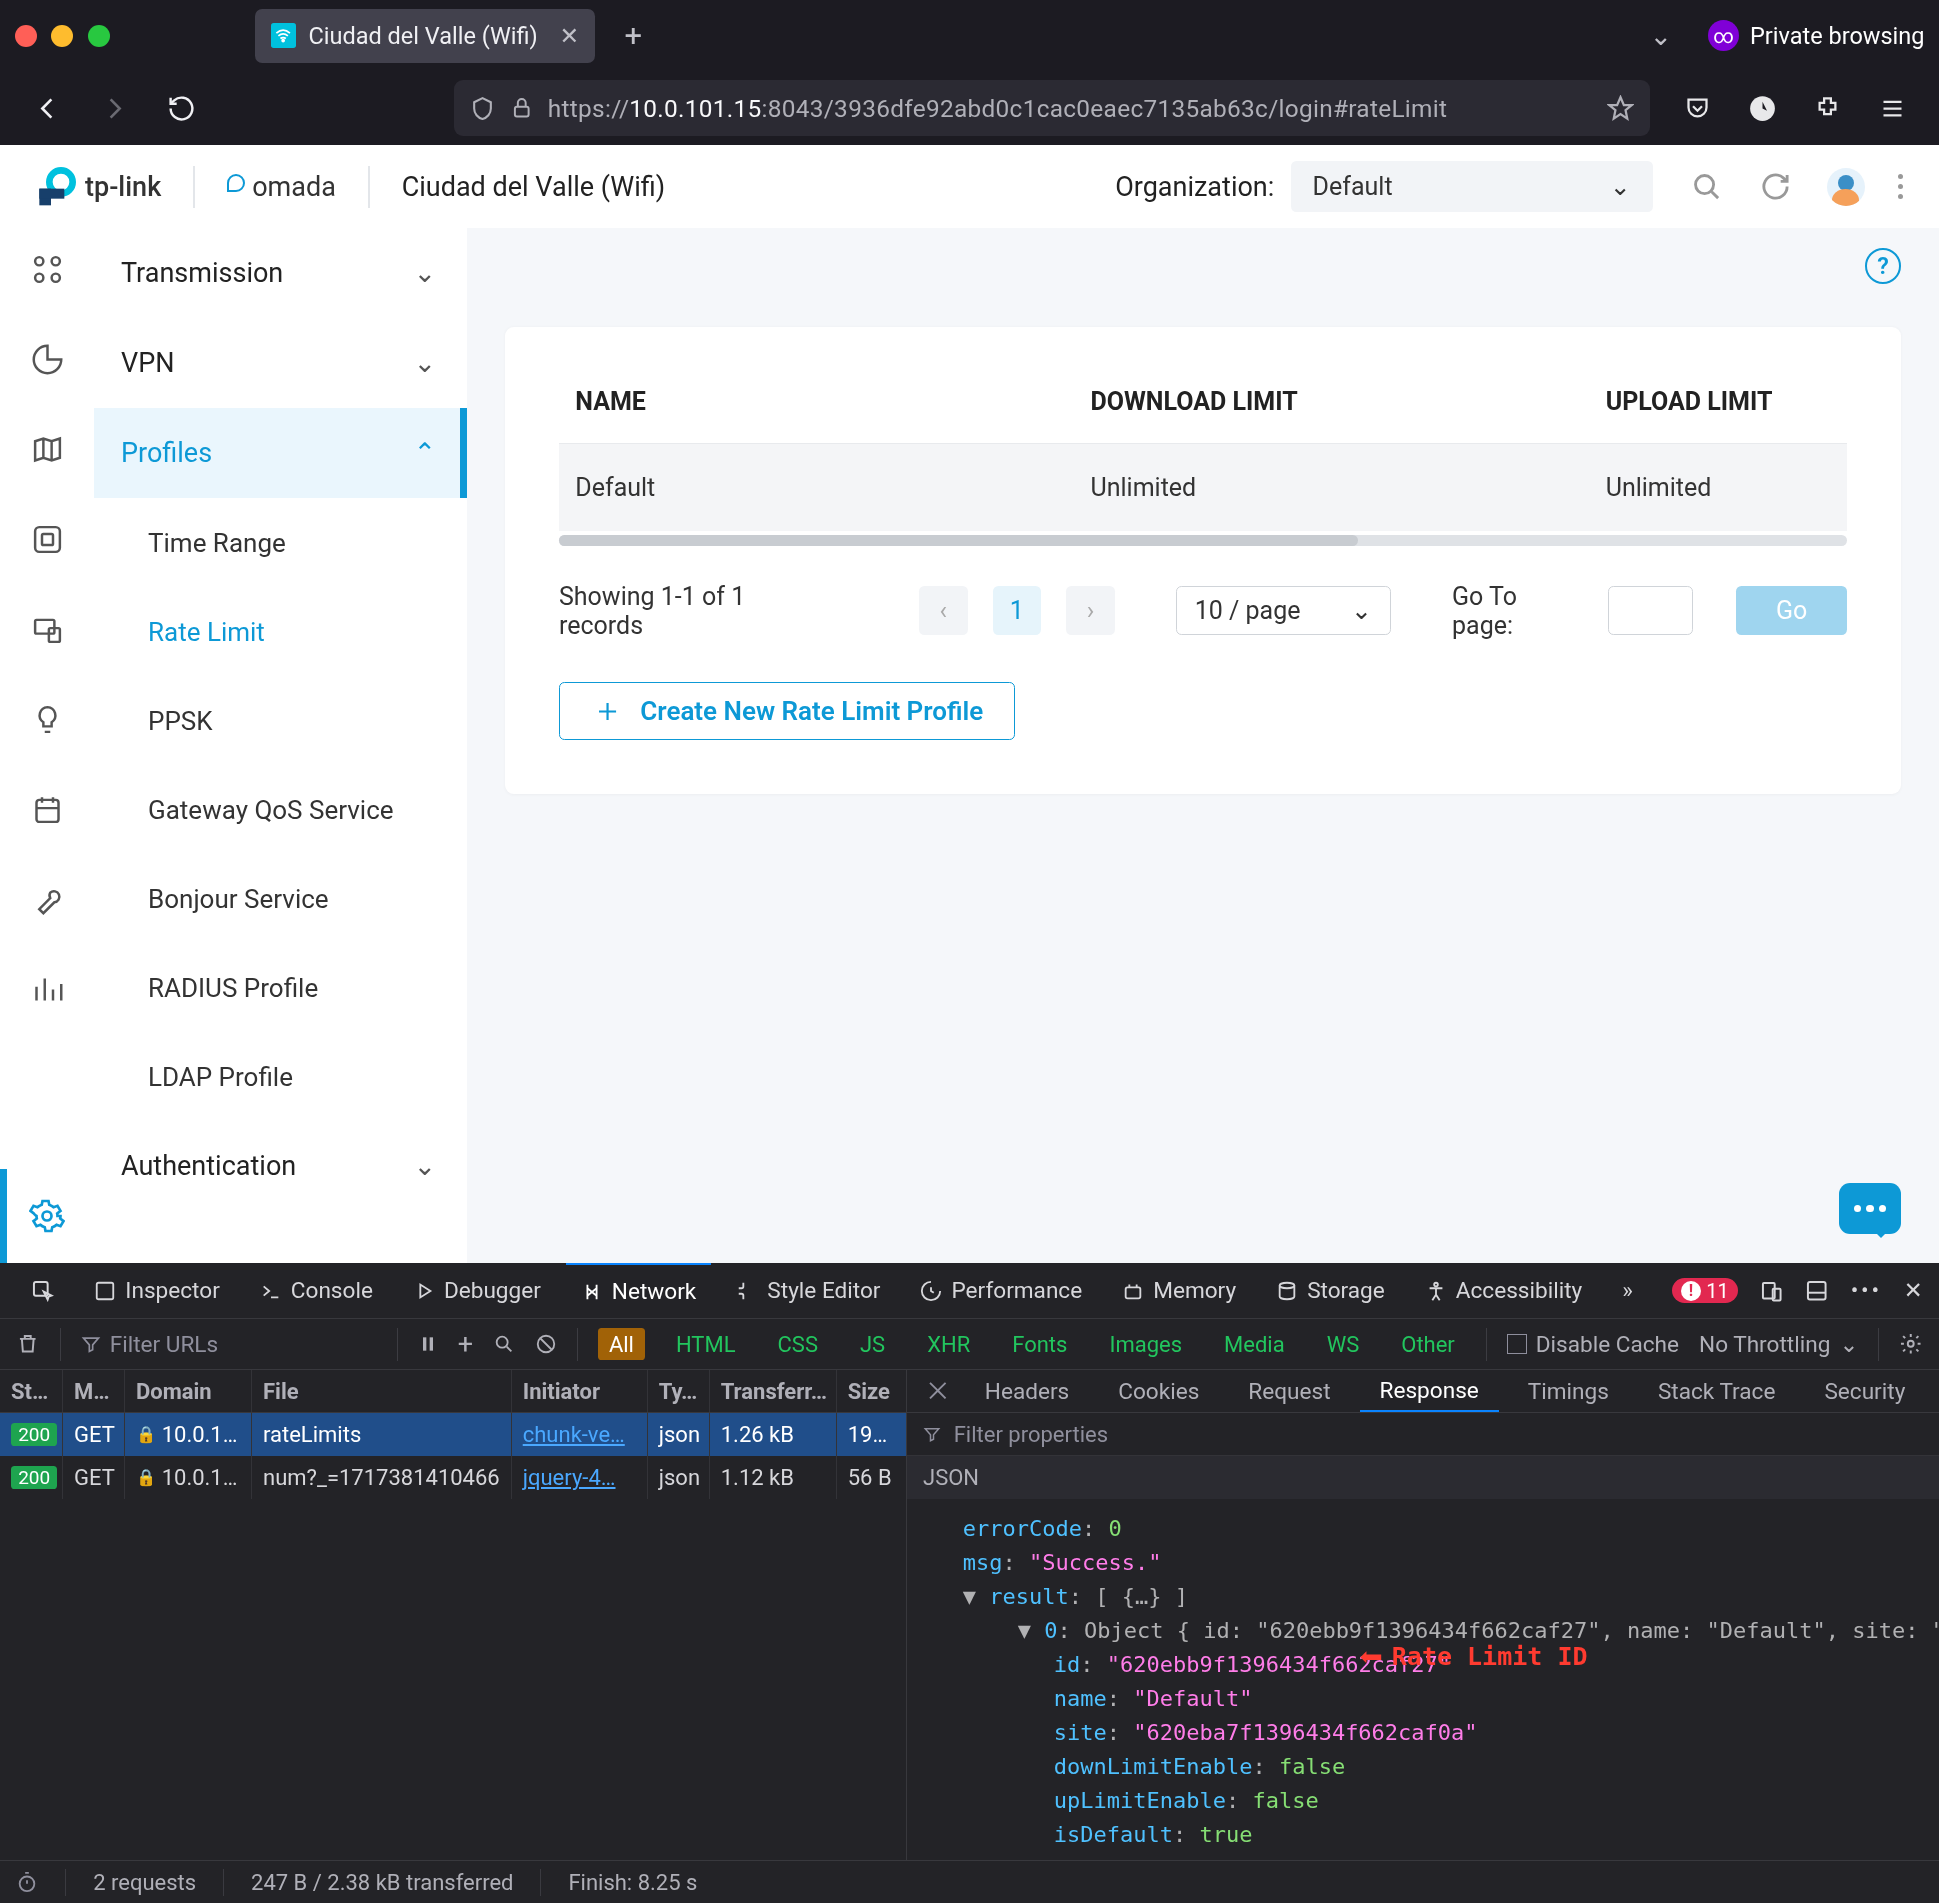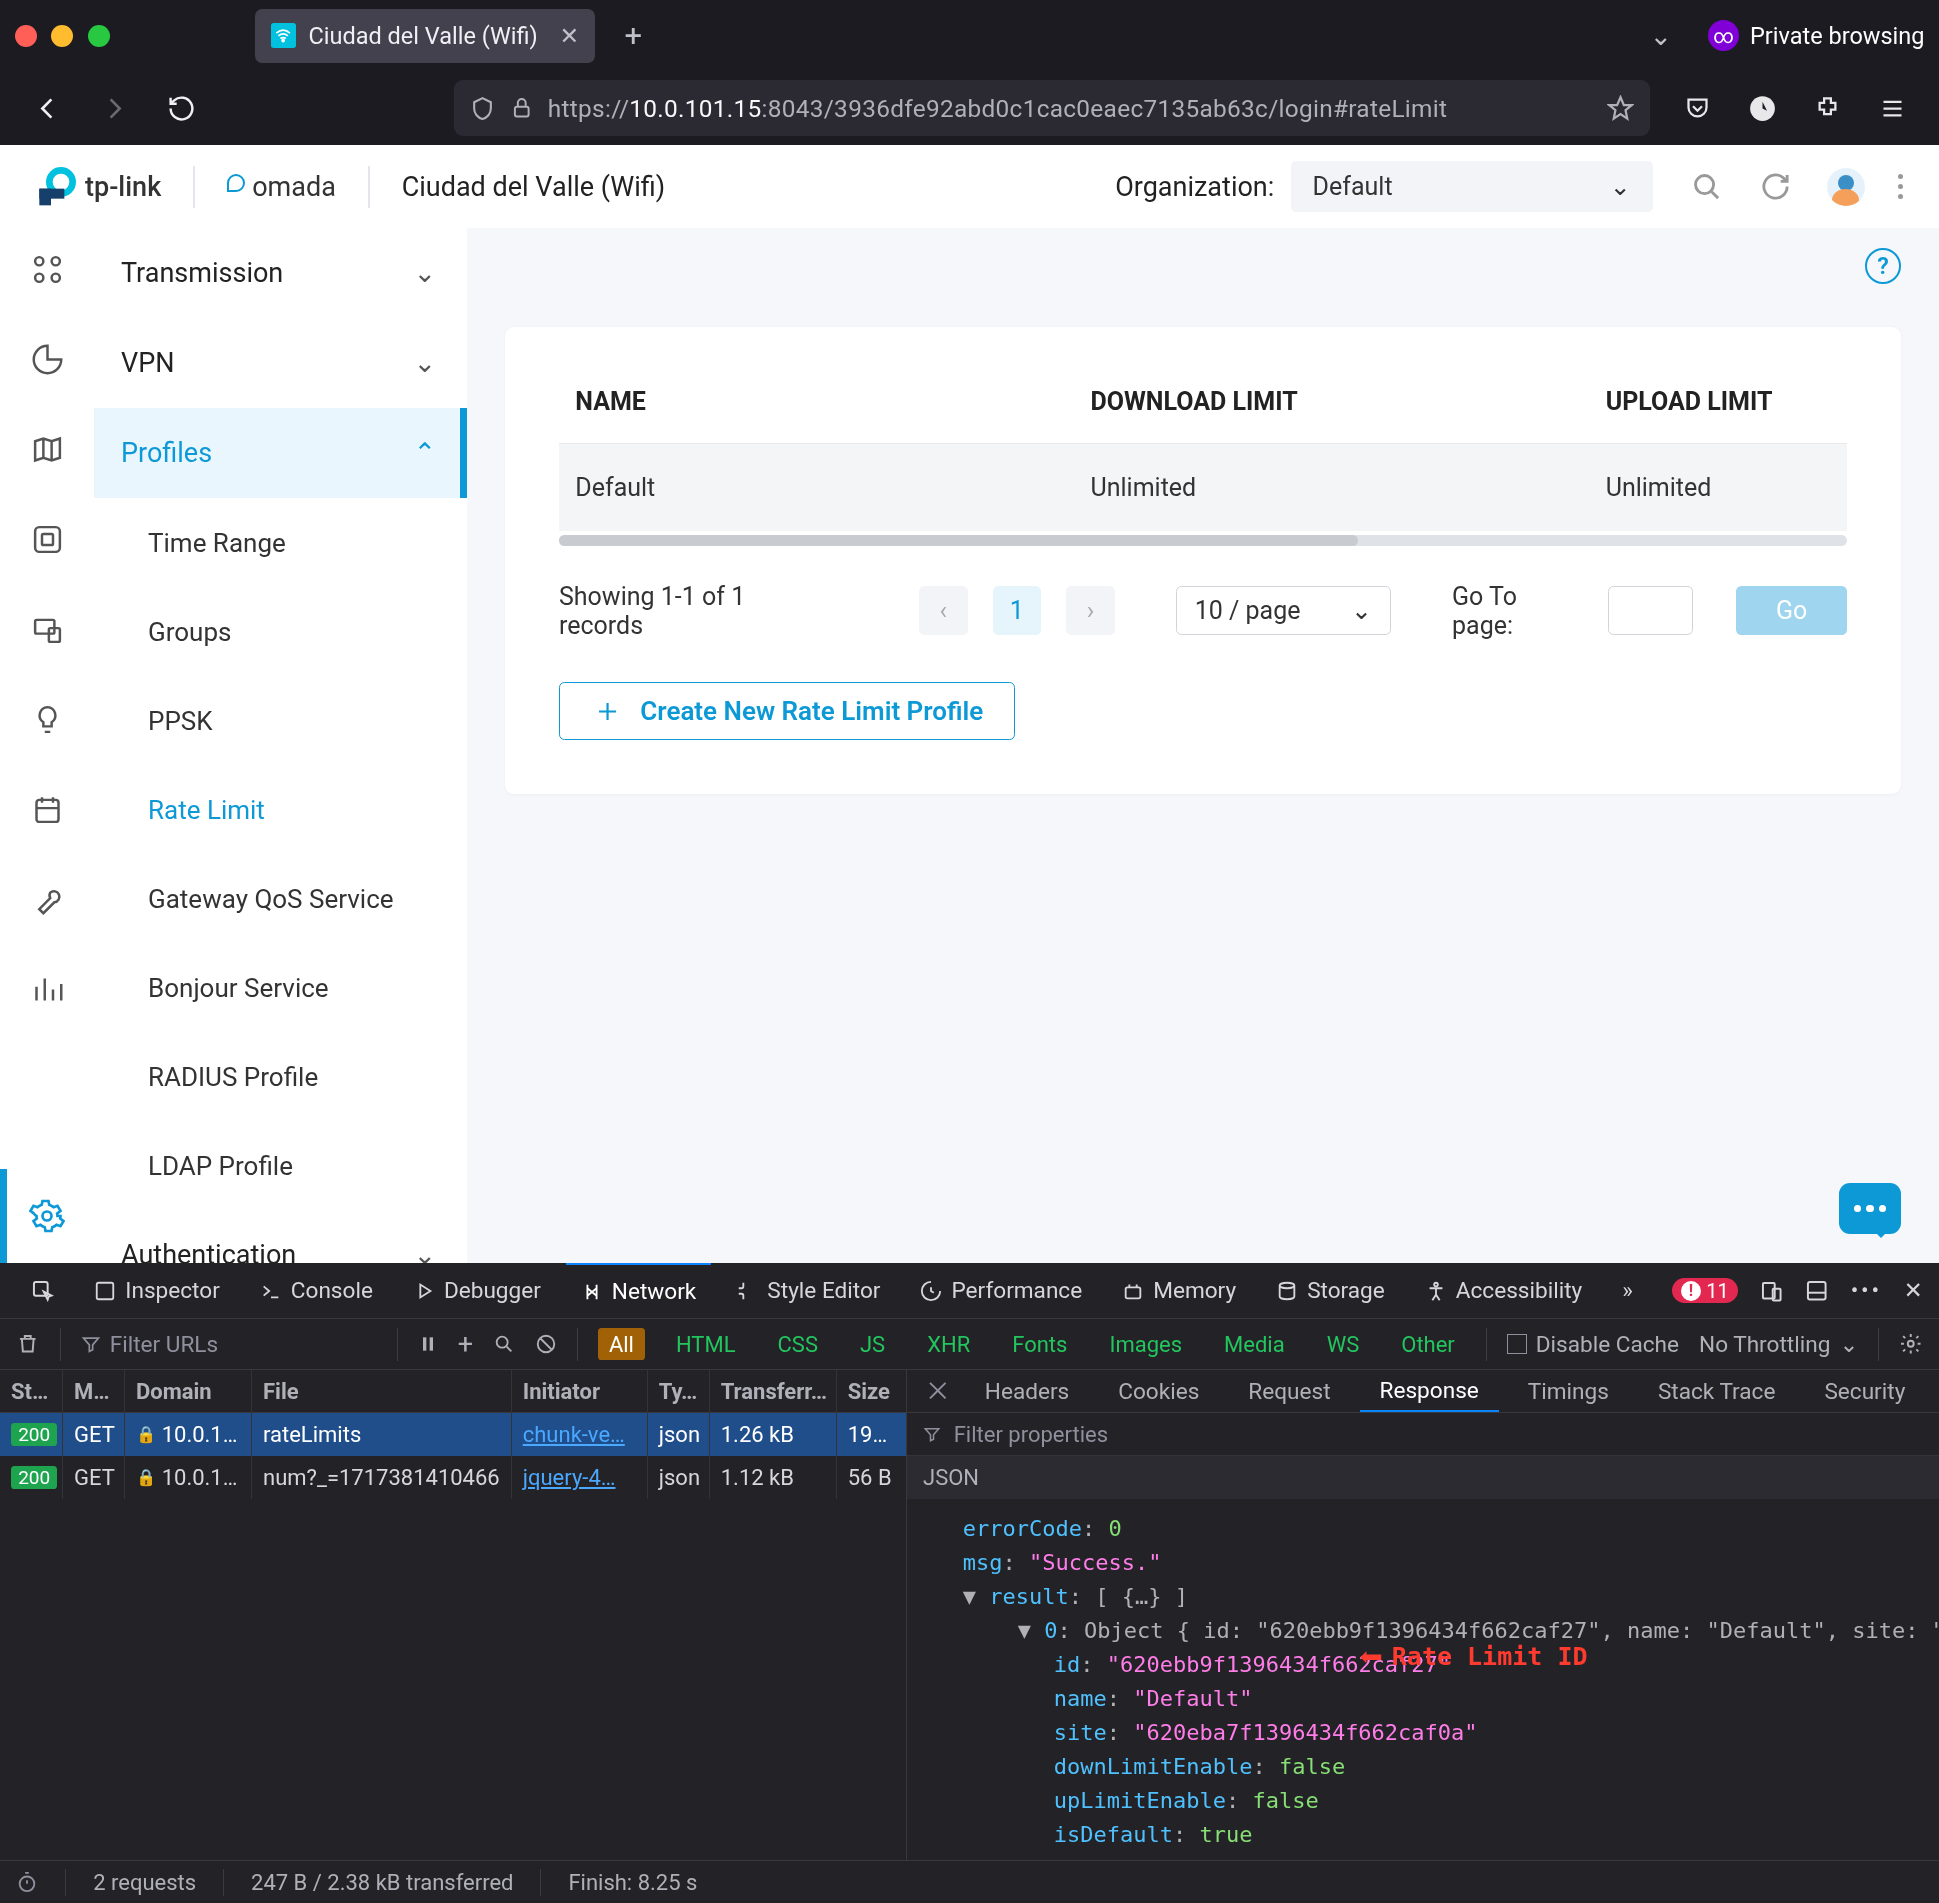--- a/index.html
+++ b/index.html
@@ -351,28 +351,25 @@
         <span>VPN</span>
         <span class="chevron">⌄</span>
       </div>
       <div class="menu-item selected">
         <span>Profiles</span>
         <span class="chevron" style="color:#0d99d6">⌃</span>
       </div>
       <div class="menu-item sub">
           <span>Time Range</span>
         </div>
-      <div class="menu-item sub">
-          <span>Groups</span>
+      <div class="menu-item sub selected-sub">
+          <span>Rate Limit</span>
         </div>
       <div class="menu-item sub">
           <span>PPSK</span>
-        </div>
-      <div class="menu-item sub selected-sub">
-          <span>Rate Limit</span>
         </div>
       <div class="menu-item sub">
           <span>Gateway QoS Service</span>
         </div>
       <div class="menu-item sub">
           <span>Bonjour Service</span>
         </div>
       <div class="menu-item sub">
           <span>RADIUS Profile</span>
         </div>

